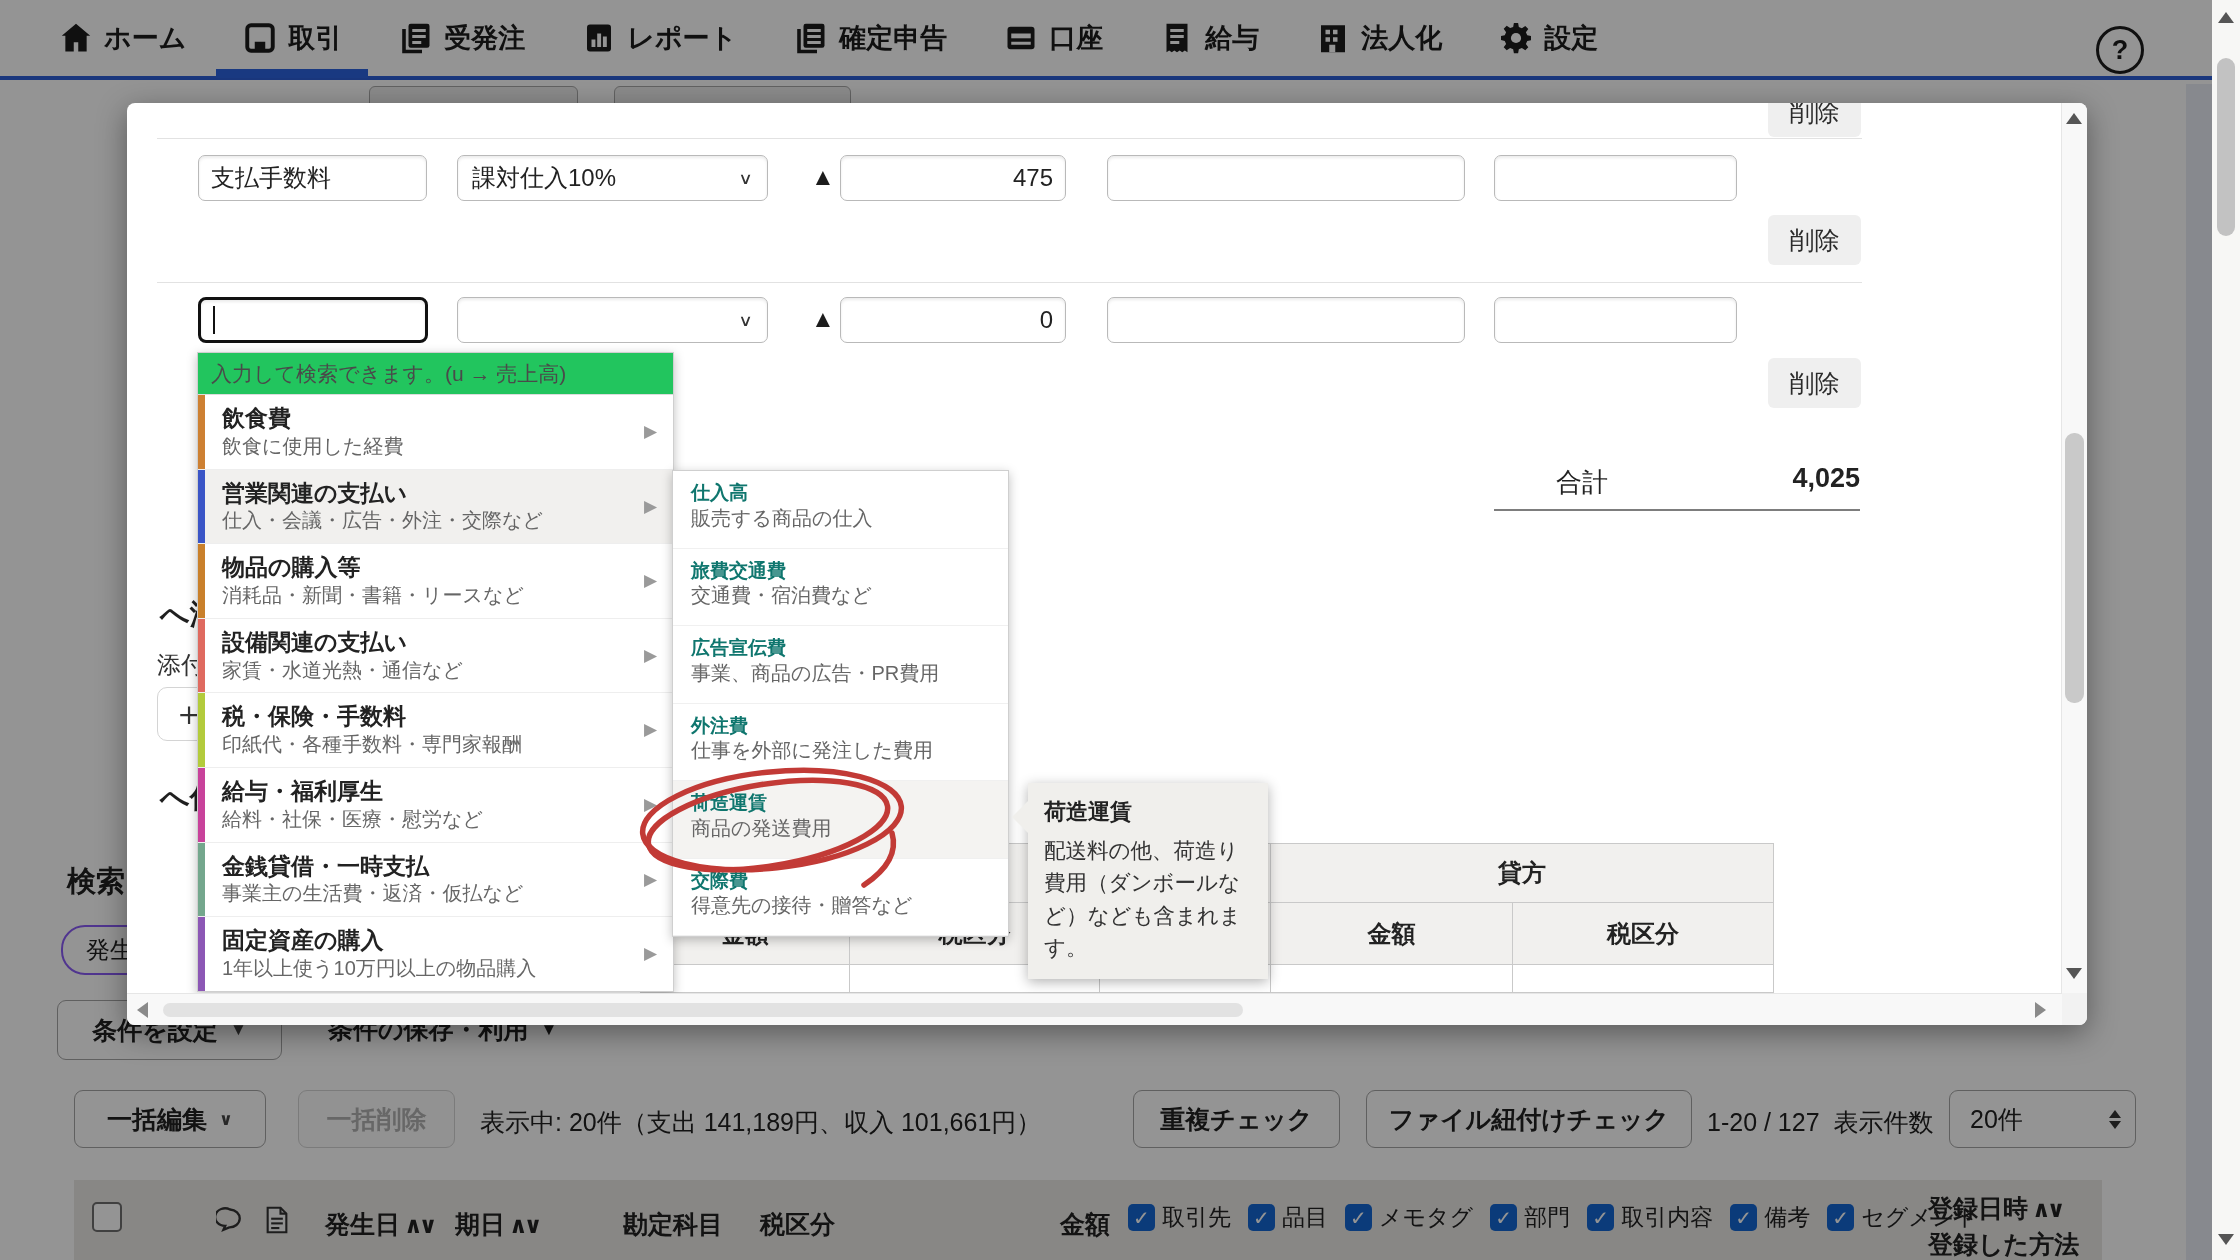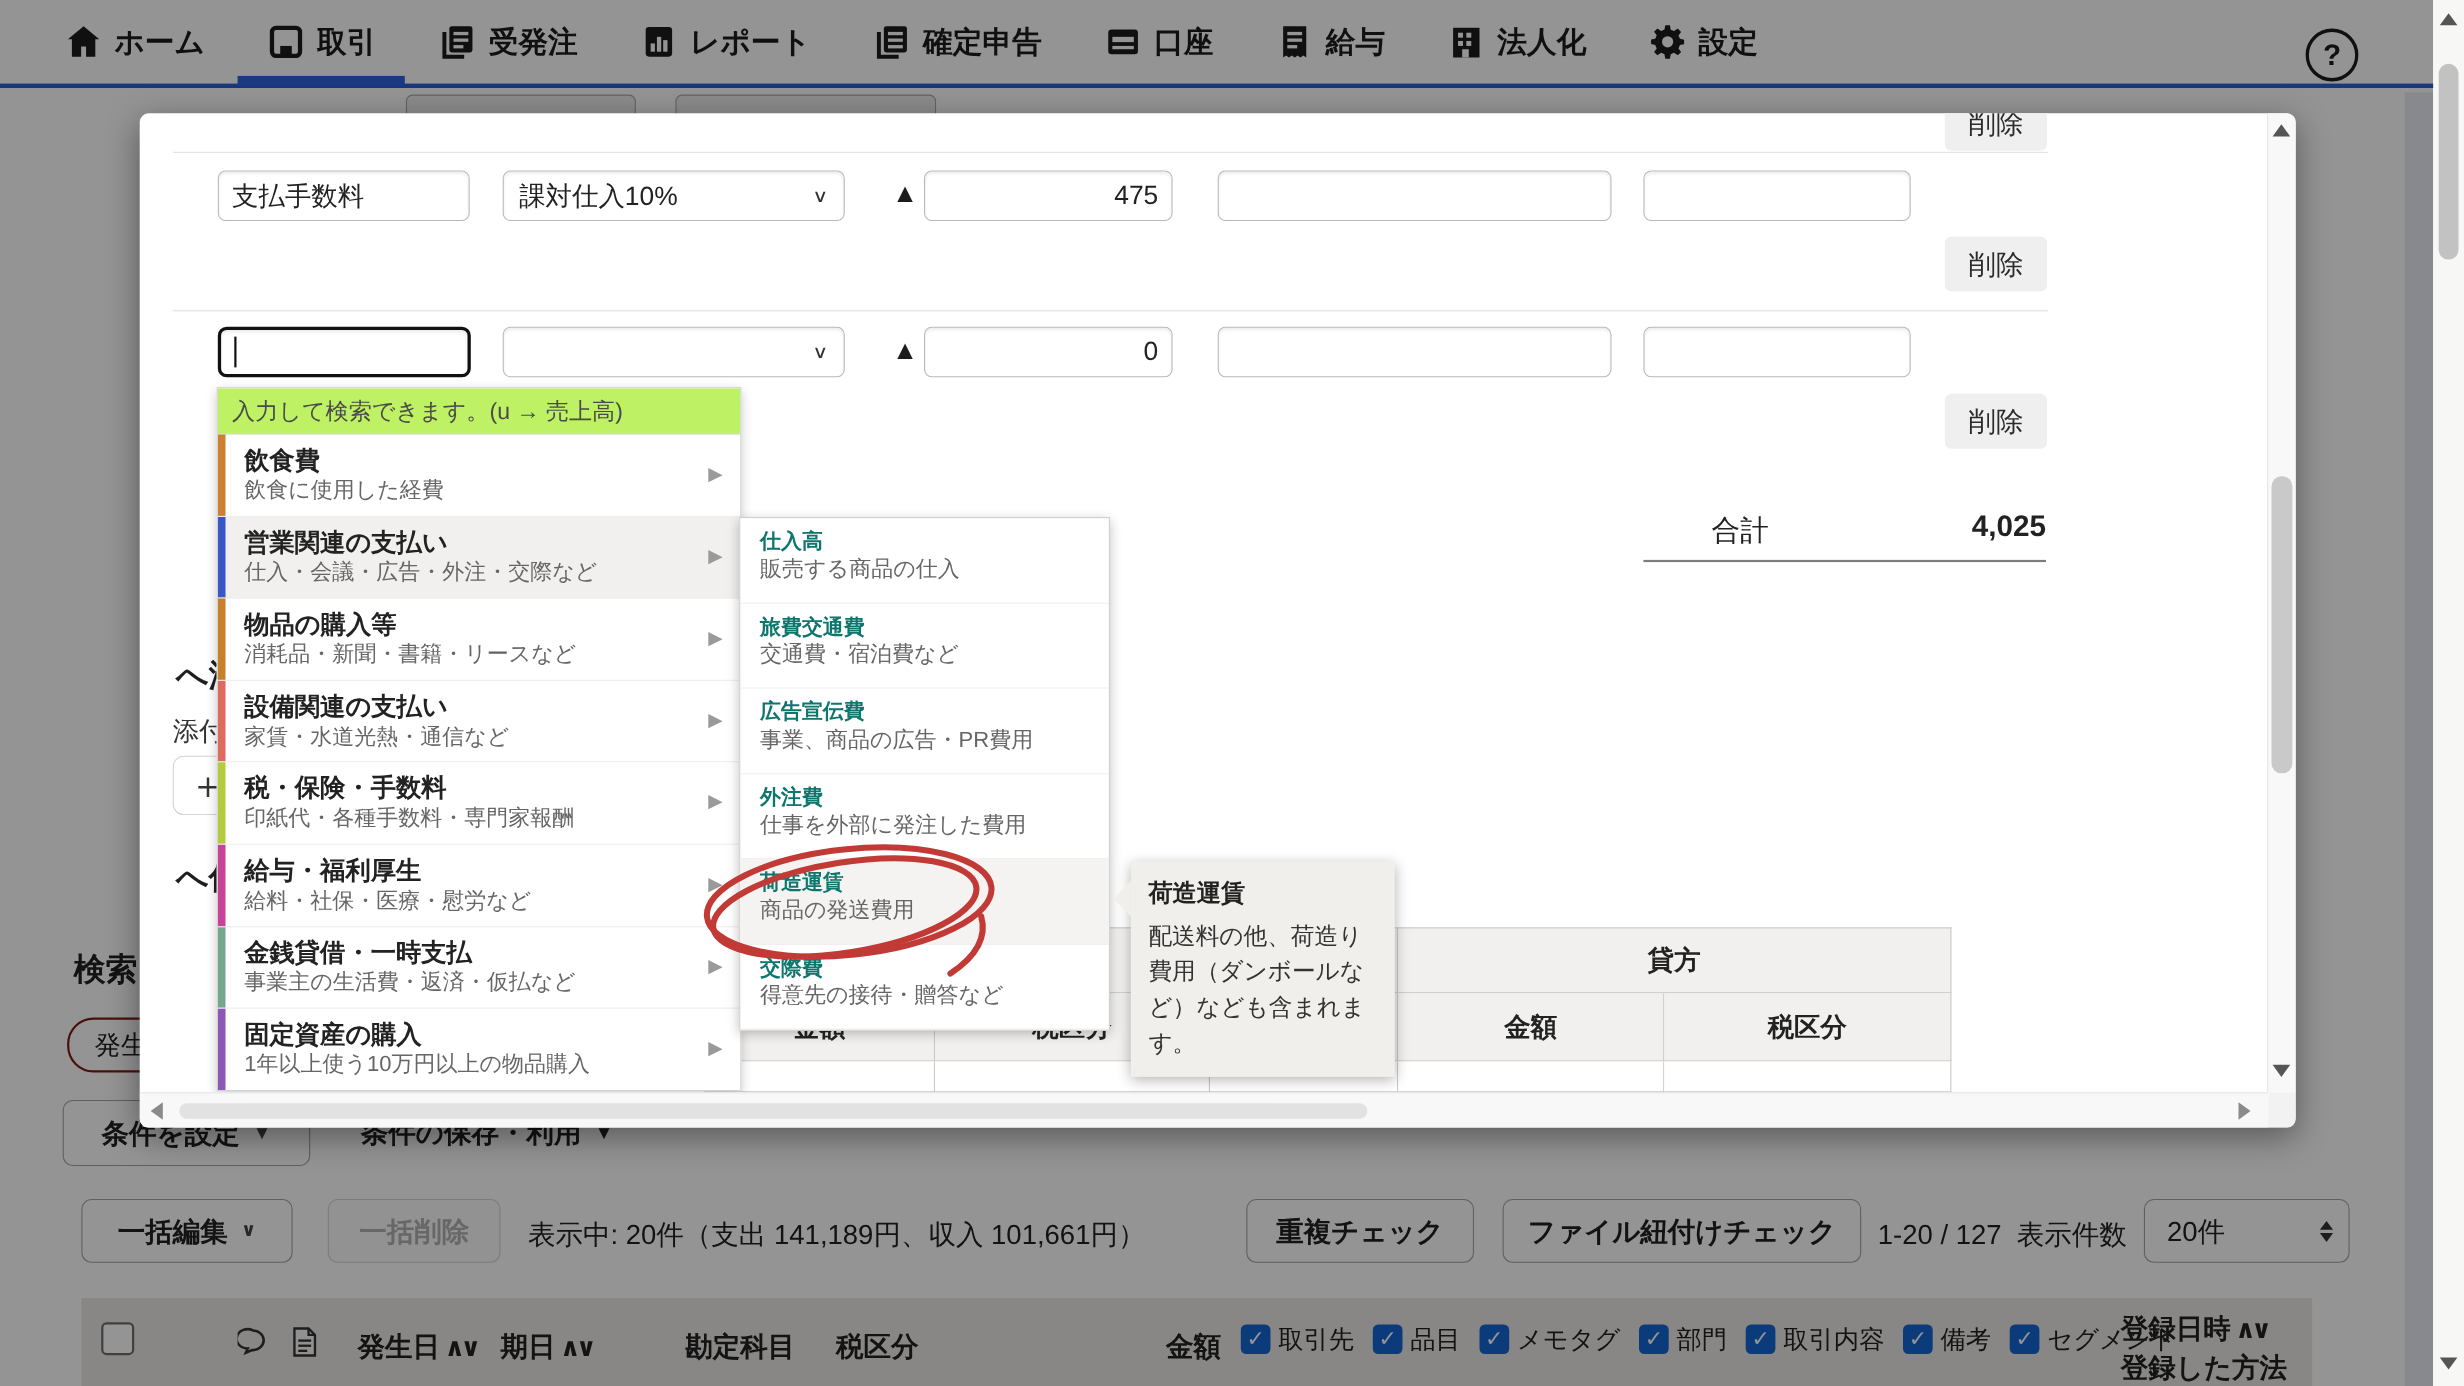--- a/index.html
+++ b/index.html
@@ -9,21 +9,21 @@
   
   #page{position:absolute;inset:0;background:#fff;}
   #topnav{position:absolute;left:0;top:0;width:2240px;height:80px;background:#fff;
           border-bottom:4px solid #2e5fd7;display:flex;align-items:center;gap:56px;padding-left:58px;box-sizing:border-box;}
   .nav-item{display:flex;align-items:center;gap:10px;font-size:27px;font-weight:700;color:#1d1d1d;position:relative;height:80px;}
   .nav-item svg{width:36px;height:36px;}
   .nav-item.active::after{content:"";position:absolute;left:-26px;right:-26px;bottom:0;height:9px;background:#2c62de;}
   #help-btn{position:absolute;right:96px;top:26px;width:42px;height:42px;border:3.5px solid #1d1d1d;border-radius:50%;
             display:flex;align-items:center;justify-content:center;font-size:27px;font-weight:700;color:#1d1d1d;}
   .ghost-btn{position:absolute;top:86px;height:40px;background:#efefef;border:1px solid #a9a9a9;border-radius:6px;}
-  .pill{position:absolute;border:2px solid #7f1d1d;border-radius:24px;background:#fff;font-size:24px;
+  .pill{position:absolute;border:2px solid #8b5cf6;border-radius:24px;background:#fff;font-size:24px;
         display:flex;align-items:center;justify-content:center;}
   .btn{position:absolute;background:#fff;border:1.5px solid #a5a5a5;border-radius:9px;font-size:25px;font-weight:700;
        display:flex;align-items:center;justify-content:center;gap:12px;box-sizing:border-box;color:#222;}
   .btn .caret{font-size:17px;color:#444;}
   .btn.disabled{color:#b2b2b2;border-color:#d5d5d5;background:#fbfbfb;}
   .plain-label{position:absolute;font-size:25px;color:#222;}
   .bold{font-weight:700;}
 
   #table-head{position:absolute;left:74px;top:1180px;width:2028px;height:80px;background:#ebe9e6;}
   .cb{width:30px;height:30px;border:2px solid #6f6f6f;border-radius:5px;background:#fff;box-sizing:border-box;}
@@ -49,21 +49,21 @@
           font-size:24px;display:flex;align-items:center;padding:0 14px;box-shadow:inset 0 2px 3px rgba(0,0,0,.08);}
   .selbox .chev{position:absolute;right:14px;font-size:20px;color:#333;transform:scaleY(.8);}
   .tri-up{position:absolute;font-size:24px;color:#1c1c1c;}
   .del-btn{position:absolute;left:1641px;width:93px;height:50px;background:#efefef;border:none;border-radius:6px;
            font-family:inherit;font-size:25px;color:#2b2b2b;display:flex;align-items:center;justify-content:center;}
   .caret-line{position:absolute;width:2px;height:28px;background:#111;}
 
   
   #dropdown{position:absolute;left:70px;top:249px;width:475px;height:638px;background:#fff;border:1px solid #cfcfcf;
             box-shadow:0 3px 10px rgba(0,0,0,.25);z-index:3;overflow:hidden;}
-  #dd-hint{height:41px;background:#bef264;border-bottom:1px solid #dcdcdc;font-size:21px;color:#4a4a4a;
+  #dd-hint{height:41px;background:#22c55e;border-bottom:1px solid #dcdcdc;font-size:21px;color:#4a4a4a;
            display:flex;align-items:center;padding-left:13px;}
   .dd-item{position:relative;height:74.6px;border-bottom:1px solid #eee;box-sizing:border-box;padding:9px 0 0 24px;}
   .dd-item .bar{position:absolute;left:0;top:0;width:7px;height:100%;}
   .dd-item .ttl{font-size:23px;font-weight:700;color:#222;line-height:1.25;}
   .dd-item .dsc{font-size:20px;color:#666;line-height:1.3;}
   .dd-item .arr{position:absolute;right:16px;top:26px;color:#9a9a9a;font-size:17px;}
   .dd-item.hl{background:#f1f0ee;}
 
   
   #submenu{position:absolute;left:545px;top:367px;width:335px;height:465px;background:#fff;border:1px solid #cfcfcf;

